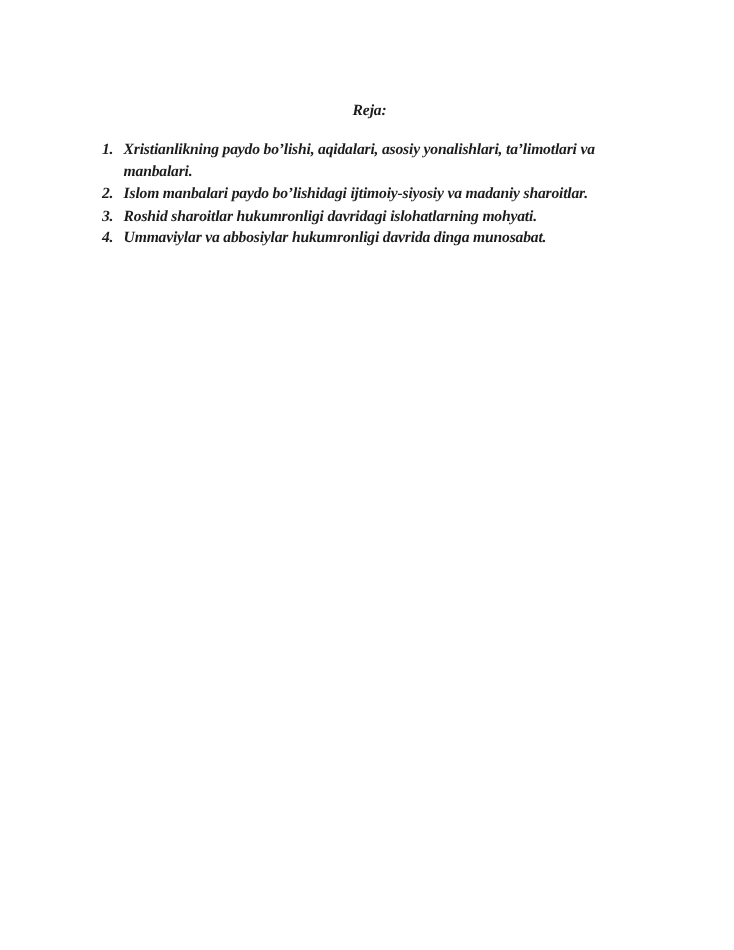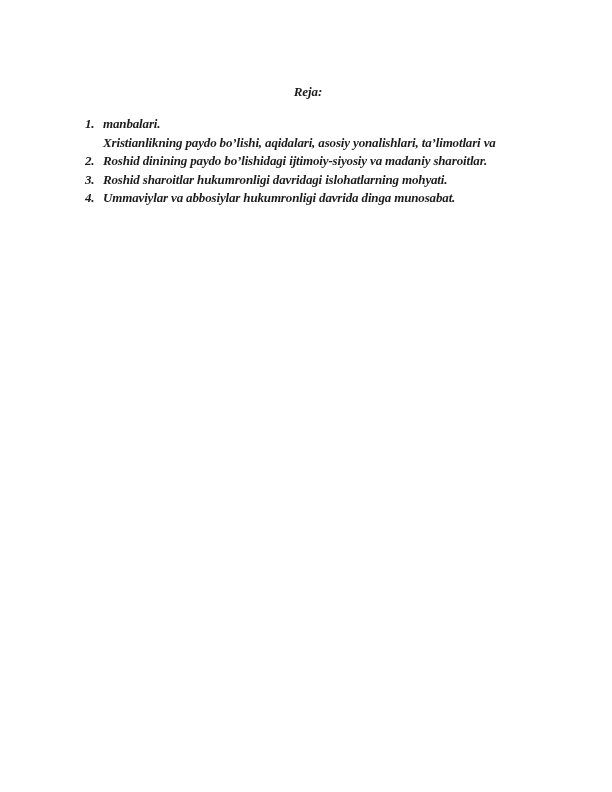--- a/index.html
+++ b/index.html
@@ -55,29 +55,29 @@
 
 <div class="page">
 
   <p class="doc-title">Reja:</p>
 
   <div class="list">
 
     <div class="item">
       <span class="num">1.</span>
       <span class="text">
+        <span class="line">Xristianlikning paydo bo’lishi, aqidalari, asosiy yonalishlari, ta’limotlari va</span>
         <span class="line">manbalari.</span>
-        <span class="line">Xristianlikning paydo bo’lishi, aqidalari, asosiy yonalishlari, ta’limotlari va</span>
       </span>
     </div>
 
     <div class="item">
       <span class="num">2.</span>
       <span class="text">
-        <span class="line">Roshid dinining paydo bo’lishidagi ijtimoiy-siyosiy va madaniy sharoitlar.</span>
+        <span class="line">Islom manbalari paydo bo’lishidagi ijtimoiy-siyosiy va madaniy sharoitlar.</span>
       </span>
     </div>
 
     <div class="item">
       <span class="num">3.</span>
       <span class="text">
         <span class="line">Roshid sharoitlar hukumronligi davridagi islohatlarning mohyati.</span>
       </span>
     </div>
 

